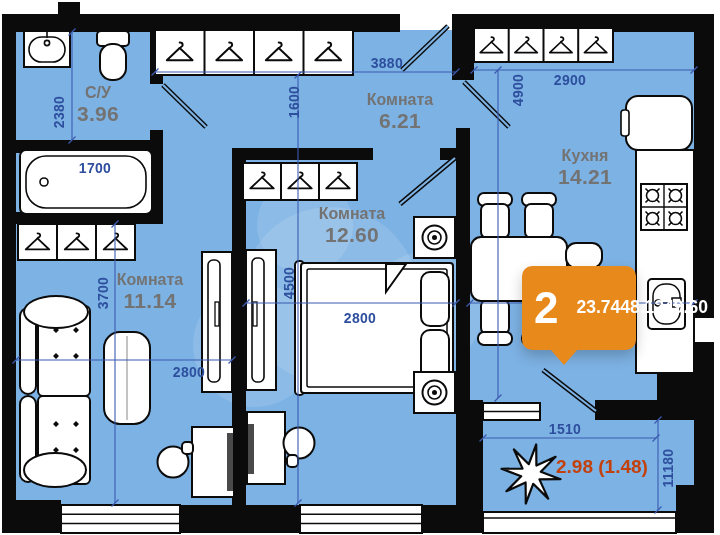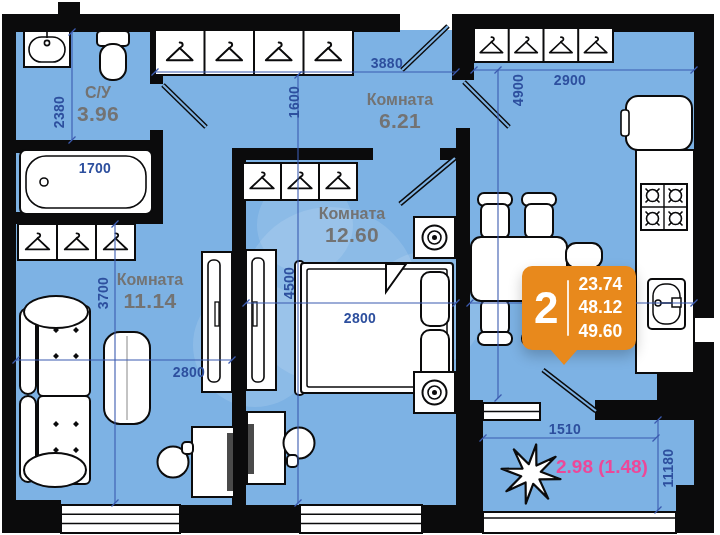--- a/index.html
+++ b/index.html
@@ -7,30 +7,30 @@
            font-family:"Liberation Sans","DejaVu Sans",sans-serif; }
   .stage svg.plan { position:absolute; left:0; top:0; }
   .room-label { position:absolute; text-align:center; color:#737373; line-height:1.12; z-index:4; }
   .room-name { font-size:16px; font-weight:600; }
   .room-area { font-size:21px; font-weight:800; letter-spacing:.3px; }
   .dim { position:absolute; color:#2d4f9e; font-size:14px; font-weight:700; text-align:center;
          width:52px; height:16px; line-height:16px; letter-spacing:.3px; z-index:4; }
   .dim.v { transform:rotate(-90deg); }
   .dim.wide { width:56px; }
   .balcony-area { position:absolute; left:556px; top:456px; font-size:19px; font-weight:800;
-                  color:#ec4899; z-index:4; white-space:nowrap; }
+                  color:#c2410c; z-index:4; white-space:nowrap; }
   .badge { position:absolute; left:522px; top:266px; width:114px; height:84px; background:#e8891c;
            border-radius:10px; display:flex; align-items:center; gap:9px; padding:0 10px 0 12px;
            box-sizing:border-box; color:#fff; z-index:6; box-shadow:0 6px 14px rgba(0,0,0,.22); }
   .badge:after { content:''; position:absolute; left:28px; bottom:-15px; width:0; height:0;
                  border-left:14px solid transparent; border-right:14px solid transparent;
                  border-top:16px solid #e8891c; }
   .badge-rooms { font-size:44px; font-weight:700; line-height:1; }
   .badge-divider { width:2px; height:56px; background:rgba(255,255,255,.85); border-radius:1px; }
-  .badge-values { display:flex; flex-direction:column; font-size:17.5px; font-weight:700; line-height:1.32; }
+  .badge-values { display:flex; flex-direction:row; font-size:17.5px; font-weight:700; line-height:1.32; }
 </style>
 </head>
 <body>
 
 <div class="stage">
 
 <svg class="plan" width="720" height="535" viewBox="0 0 720 535">
   <defs>
     <symbol id="hanger" viewBox="0 0 26 20">
       <path d="M13 2.2 c1.7 0 2.6 1 2.6 2.1 c0 1.5 -1.6 1.6 -2.6 2.7" fill="none" stroke="#0b0b0c" stroke-width="1.7" stroke-linecap="round"></path>
@@ -315,20 +315,24 @@
 </svg>
 
 <div class="room-label" style="left:55px; top:84px; width:86px;">
   <div class="room-name">С/У</div>
   <div class="room-area">3.96</div>
 </div>
 <div class="room-label" style="left:338px; top:91px; width:124px;">
   <div class="room-name">Комната</div>
   <div class="room-area">6.21</div>
 </div>
+<div class="room-label" style="left:533px; top:147px; width:104px;">
+  <div class="room-name">Кухня</div>
+  <div class="room-area">14.21</div>
+</div>
 <div class="room-label" style="left:299px; top:205px; width:106px;">
   <div class="room-name">Комната</div>
   <div class="room-area">12.60</div>
 </div>
 <div class="room-label" style="left:97px; top:271px; width:106px;">
   <div class="room-name">Комната</div>
   <div class="room-area">11.14</div>
 </div>
 <div class="balcony-area">2.98 (1.48)</div>
 

